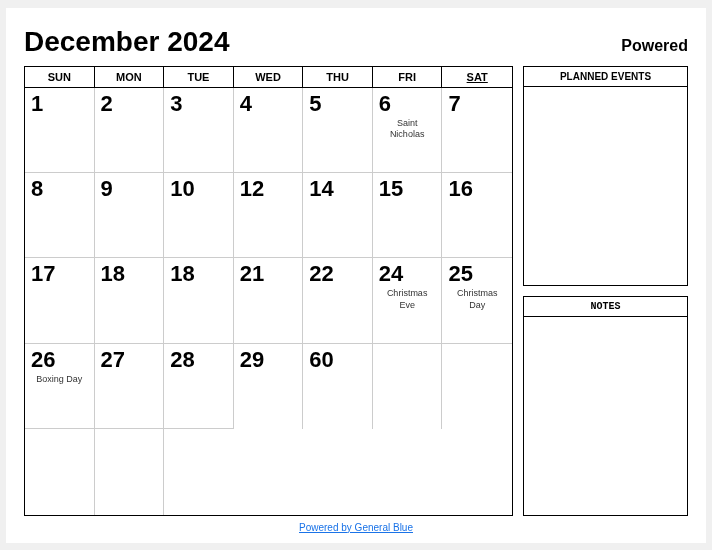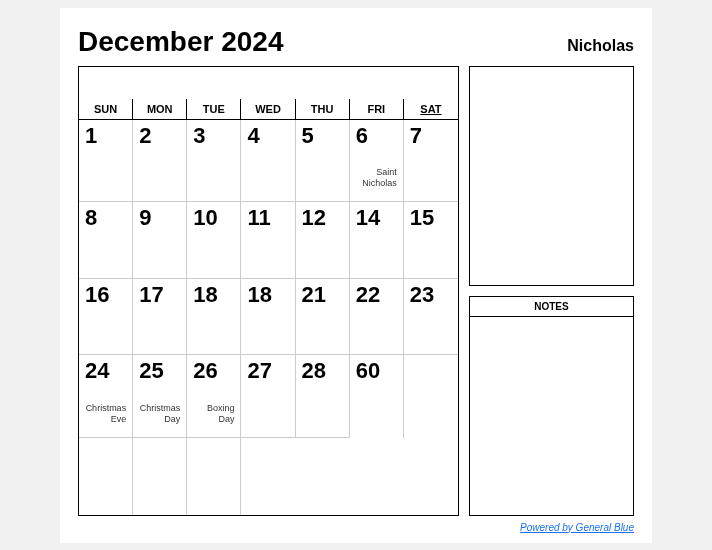--- a/index.html
+++ b/index.html
@@ -8,21 +8,21 @@
       background: #f0f0f0;
       display: flex;
       justify-content: center;
       align-items: center;
       width: 712px;
       height: 550px;
       overflow: hidden;
     }
     .page {
       background: #fff;
-      width: 592px;
+      width: 700px;
       height: 535px;
       padding: 18px 18px 10px 18px;
       display: flex;
       flex-direction: column;
     }
     .header {
       display: flex;
       justify-content: space-between;
       align-items: baseline;
       margin-bottom: 8px;
@@ -53,21 +53,20 @@
       grid-template-columns: repeat(7, 1fr);
       border-bottom: 1.5px solid #000;
     }
     .cal-header-cell {
       text-align: center;
       font-size: 11px;
       font-weight: bold;
       padding: 4px 2px;
       border-right: 1px solid #000;
       color: #000;
-      margin-top: 32px;
     }
     .cal-header-cell:last-child {
       border-right: none;
       text-decoration: underline;
     }
     .cal-body {
       display: grid;
       grid-template-columns: repeat(7, 1fr);
       flex: 1;
     }
@@ -90,23 +89,23 @@
     }
     .day-num {
       font-size: 22px;
       font-weight: bold;
       color: #000;
       line-height: 1.1;
     }
     .day-event {
       font-size: 9px;
       color: #333;
-      margin-top: 19px;
+      margin-top: 2px;
       line-height: 1.3;
-      text-align: right;
+      text-align: center;
     }
     .sidebar {
       width: 165px;
       display: flex;
       flex-direction: column;
       gap: 10px;
     }
     .sidebar-box {
       border: 1.5px solid #000;
       display: flex;
@@ -122,39 +121,39 @@
     }
     .sidebar-box-content {
       flex: 1;
       min-height: 80px;
     }
     .planned-events-box {
       flex: 1;
     }
     .notes-box {
       flex: 1;
+      font-family: Liberation Mono, monospace;
     }
     .footer {
-      text-align: right;
+      text-align: center;
       margin-top: 6px;
       font-size: 10px;
-      font-style: italic;
     }
     .footer a {
       color: #1a73e8;
       text-decoration: underline;
     }
   </style>
 </head>
 <body>
 
 <div class="page">
   <div class="header">
     <div class="title">December 2024</div>
-    <div class="country">Nicholas</div>
+    <div class="country">Powered</div>
   </div>
 
   <div class="main-area">
     <div class="calendar">
       <div class="cal-header">
       <div class="cal-header-cell">SUN</div>
           <div class="cal-header-cell">MON</div>
           <div class="cal-header-cell">TUE</div>
           <div class="cal-header-cell">WED</div>
           <div class="cal-header-cell">THU</div>
@@ -187,23 +186,20 @@
           <div class="cal-cell">
             <div class="day-num">8</div>
           </div>
           <div class="cal-cell">
             <div class="day-num">9</div>
           </div>
           <div class="cal-cell">
             <div class="day-num">10</div>
           </div>
           <div class="cal-cell">
-            <div class="day-num">11</div>
-          </div>
-          <div class="cal-cell">
             <div class="day-num">12</div>
           </div>
           <div class="cal-cell">
             <div class="day-num">14</div>
           </div>
           <div class="cal-cell">
             <div class="day-num">15</div>
           </div>
           <div class="cal-cell">
             <div class="day-num">16</div>
@@ -215,54 +211,55 @@
             <div class="day-num">18</div>
           </div>
           <div class="cal-cell">
             <div class="day-num">18</div>
           </div>
           <div class="cal-cell">
             <div class="day-num">21</div>
           </div>
           <div class="cal-cell">
             <div class="day-num">22</div>
-          </div>
-          <div class="cal-cell">
-            <div class="day-num">23</div>
           </div>
           <div class="cal-cell">
             <div class="day-num">24</div>
             <div class="day-event" style="white-space: pre-line;">Christmas Eve</div>
           </div>
           <div class="cal-cell">
             <div class="day-num">25</div>
             <div class="day-event" style="white-space: pre-line;">Christmas Day</div>
           </div>
           <div class="cal-cell">
             <div class="day-num">26</div>
             <div class="day-event" style="white-space: pre-line;">Boxing Day</div>
           </div>
           <div class="cal-cell">
             <div class="day-num">27</div>
           </div>
           <div class="cal-cell">
             <div class="day-num">28</div>
           </div>
           <div class="cal-cell last-row">
+            <div class="day-num">29</div>
+          </div>
+          <div class="cal-cell last-row">
             <div class="day-num">60</div>
           </div>
           <div class="cal-cell empty last-row"></div>
           <div class="cal-cell empty last-row"></div>
           <div class="cal-cell empty last-row"></div>
           <div class="cal-cell empty last-row"></div>
         </div>
     </div>
 
     <div class="sidebar">
       <div class="sidebar-box planned-events-box">
+        <div class="sidebar-box-title">PLANNED EVENTS</div>
         <div class="sidebar-box-content"></div>
       </div>
       <div class="sidebar-box notes-box">
         <div class="sidebar-box-title">NOTES</div>
         <div class="sidebar-box-content"></div>
       </div>
     </div>
   </div>
 
   <div class="footer">

